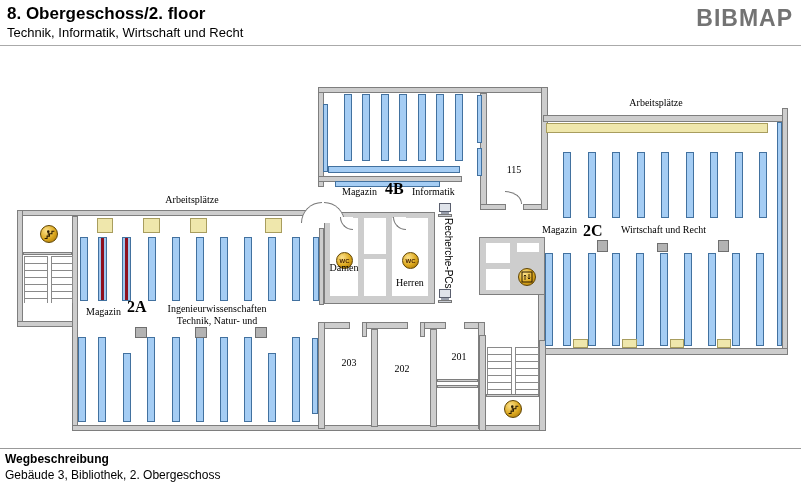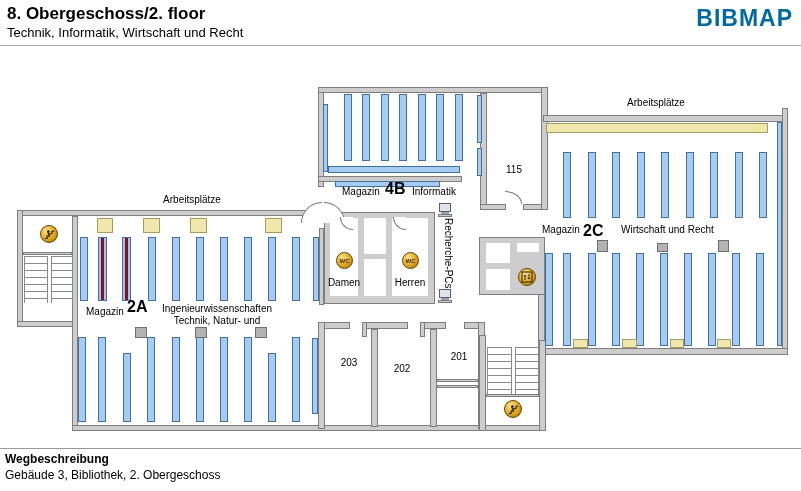--- a/index.html
+++ b/index.html
@@ -14,28 +14,28 @@
        box-shadow:inset 2px 0 0 #9fc6ee,inset -2px 0 0 #9fc6ee;}
   .desk{position:absolute;background:#efe7ac;border:1px solid #a89d5e;box-sizing:border-box;}
   .pil{position:absolute;background:#b3b3b3;border:1px solid #6f6f6f;box-sizing:border-box;}
   .st{position:absolute;background:repeating-linear-gradient(to bottom,#8a8a8a 0 1px,#fff 1px 7px);
       border-left:1px solid #8a8a8a;border-right:1px solid #8a8a8a;box-sizing:border-box;}
   .arc{position:absolute;background:#fff;box-sizing:border-box;}
   .arc-tl{border-top:1px solid #777;border-left:1px solid #777;border-top-left-radius:100%;}
   .arc-tr{border-top:1px solid #777;border-right:1px solid #777;border-top-right-radius:100%;}
   .arc-bl{border-bottom:1px solid #777;border-left:1px solid #777;border-bottom-left-radius:100%;}
   
-  .lbl{position:absolute;font-size:10px;line-height:11px;white-space:nowrap;}
+  .lbl{position:absolute;font-size:10px;line-height:11px;white-space:nowrap;font-family:Liberation Serif, serif;}
   .lblc{text-align:center;white-space:normal;}
   .big{font-size:16px;line-height:16px;font-weight:bold;}
   .vtext{position:absolute;writing-mode:vertical-rl;font-size:10px;}
   .title{position:absolute;left:7px;top:4px;font-size:17px;font-weight:bold;}
   .subtitle{position:absolute;left:7px;top:25px;font-size:13px;}
   .logo{position:absolute;right:8px;top:5px;font-size:23px;font-weight:bold;
-        color:#0369a1;letter-spacing:1px;}
+        color:#737373;letter-spacing:1px;}
   .rule{position:absolute;left:0;width:801px;height:1px;background:#aaa;}
   .fhead{position:absolute;left:5px;top:452px;font-size:12px;font-weight:bold;}
   .fdesc{position:absolute;left:5px;top:468px;font-size:12px;}
   
   .gold{position:absolute;border-radius:50%;
         background:radial-gradient(circle at 35% 30%,#f9dc82 5%,#dca81e 55%,#9c6c06 100%);
         border:1px solid #5f4300;display:flex;align-items:center;justify-content:center;box-sizing:border-box;}
   .wc-ic{font-size:6px;font-weight:bold;color:#4a2500;}
   .pc{position:absolute;width:16px;}
   .pc-screen{width:12px;height:9px;background:#dfe3ea;border:1px solid #5a5f6e;margin:0 auto;box-sizing:border-box;}
@@ -225,21 +225,21 @@
   <div class="lbl" style="left:342px;top:186px">Magazin</div>
   <div class="lbl big" style="left:385px;top:181px">4B</div>
   <div class="lbl" style="left:412px;top:186px">Informatik</div>
 
   <div class="lbl lblc" style="left:487px;top:164px;width:54px">115</div>
 
   <div class="lbl" style="left:542px;top:224px">Magazin</div>
   <div class="lbl big" style="left:583px;top:223px">2C</div>
   <div class="lbl" style="left:621px;top:224px">Wirtschaft und Recht</div>
 
-  <div class="lbl lblc" style="left:326px;top:277px;width:36px">Damen</div>
+  <div class="lbl lblc" style="left:326px;top:262px;width:36px">Damen</div>
   <div class="lbl lblc" style="left:392px;top:277px;width:36px">Herren</div>
 
   <div class="vtext" style="left:443px;top:218px;height:80px">Recherche-PCs</div>
 
   <div class="lbl lblc" style="left:337px;top:357px;width:24px">203</div>
   <div class="lbl lblc" style="left:390px;top:363px;width:24px">202</div>
   <div class="lbl lblc" style="left:447px;top:351px;width:24px">201</div>
 </div>
 
 <div class="rule" style="top:448px;background:#999"></div>

